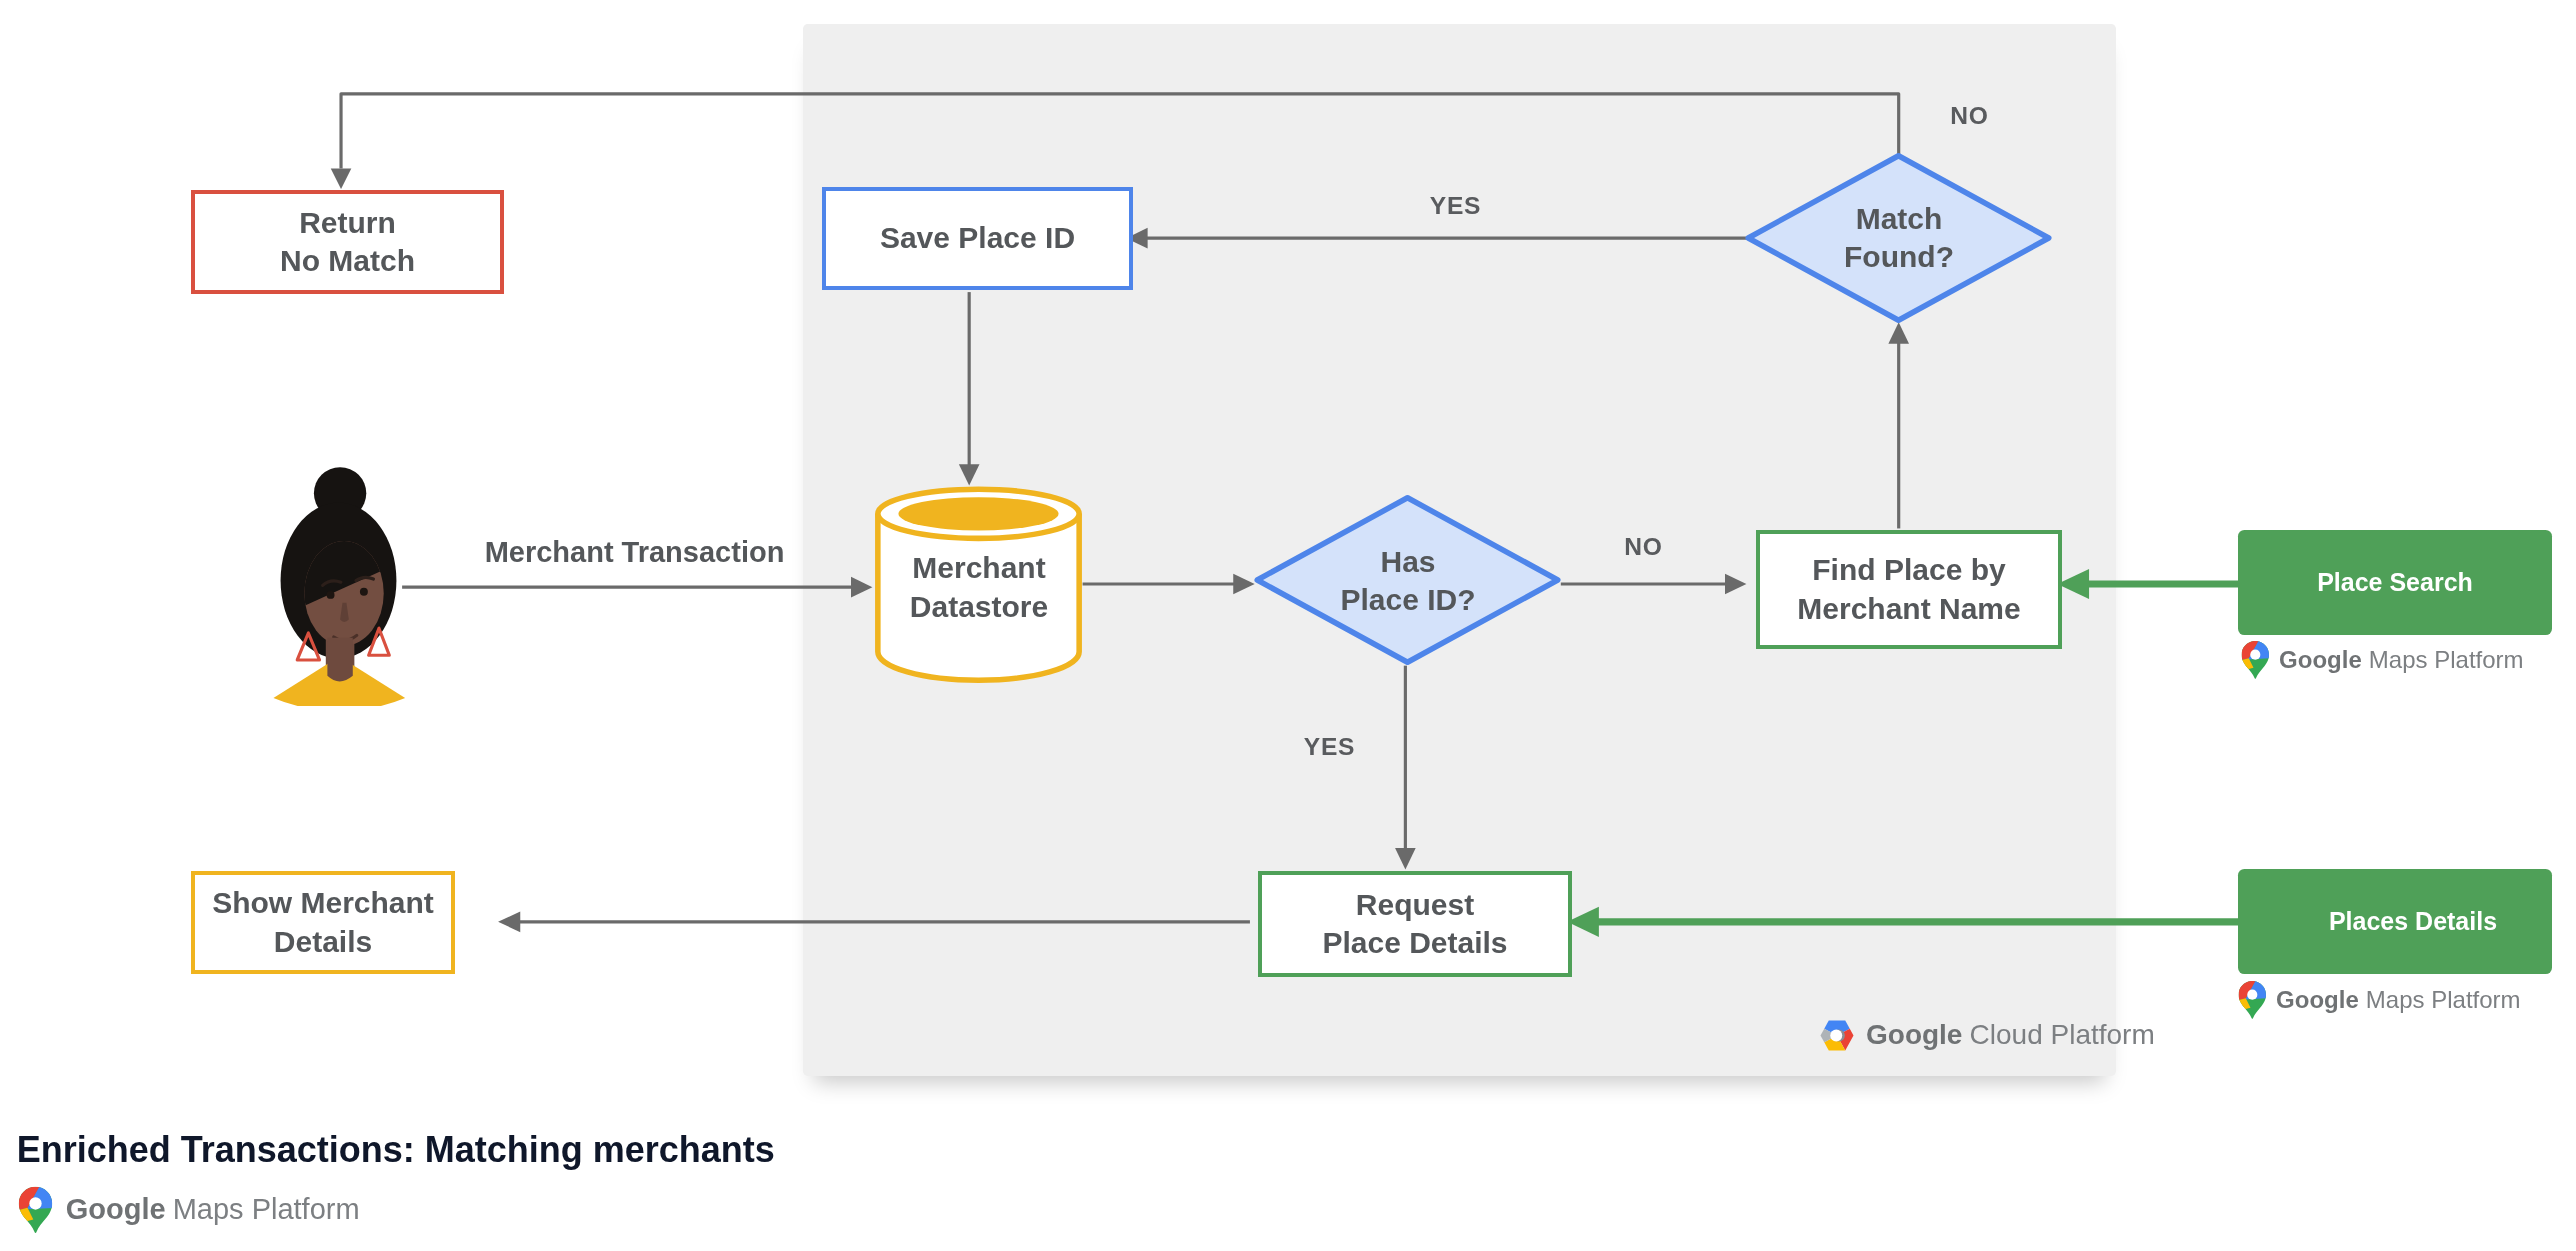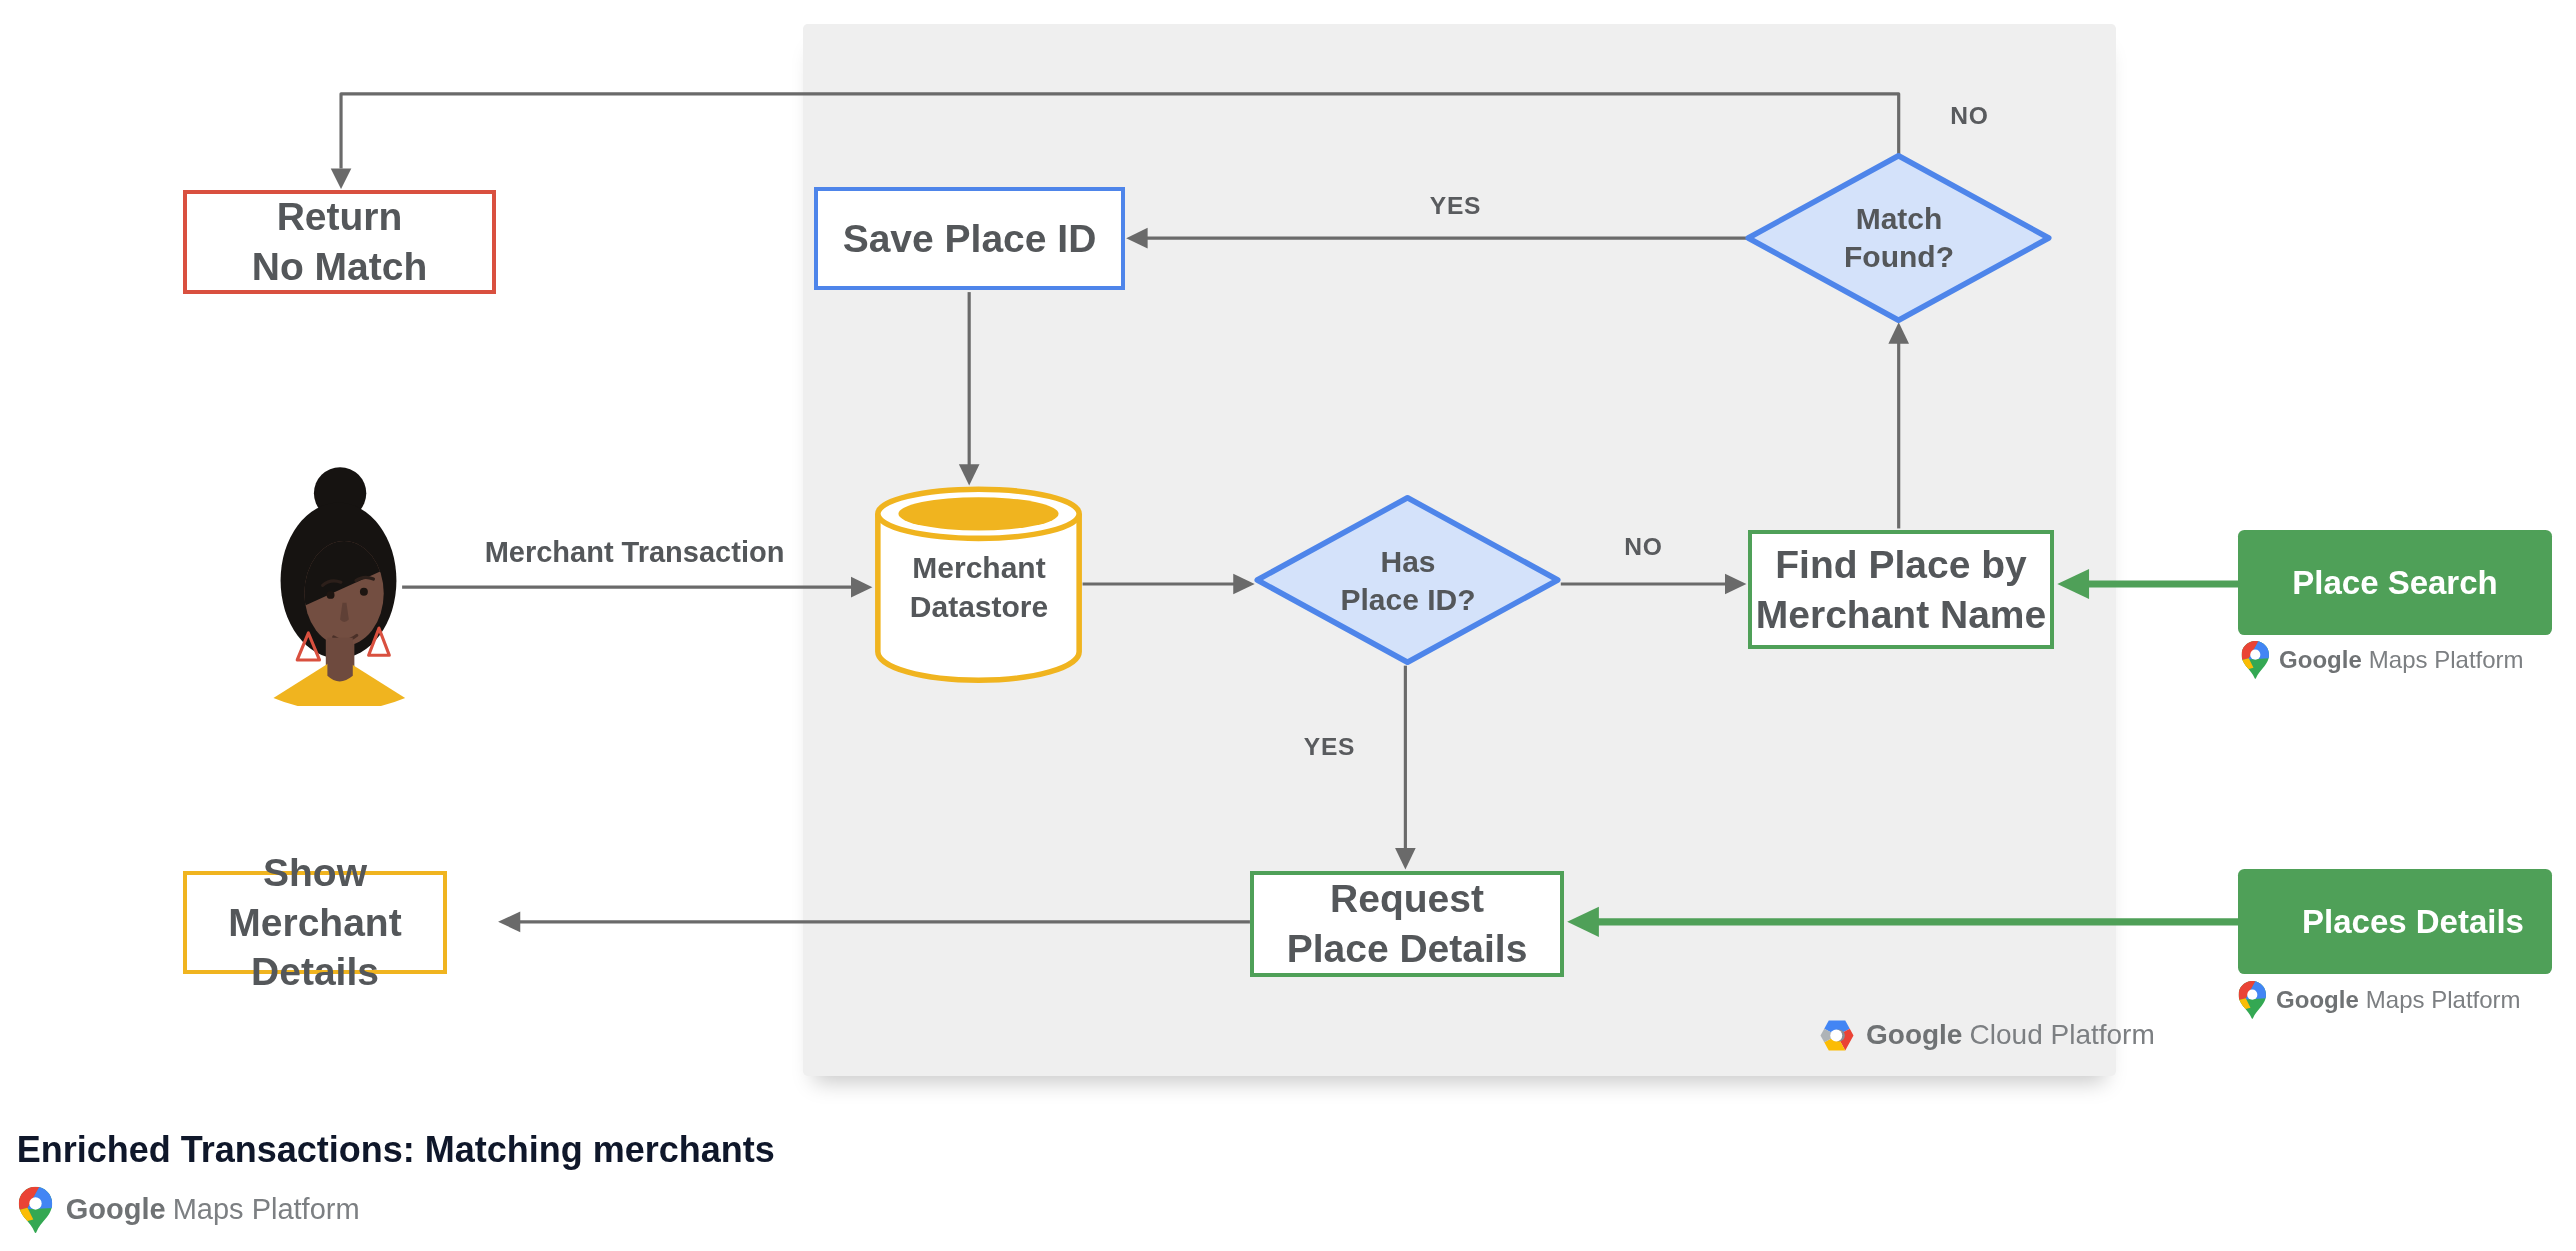--- a/index.html
+++ b/index.html
@@ -23,32 +23,33 @@
     position:absolute;left:803px;top:24px;width:1313px;height:1052px;
     background:var(--panel);border-radius:4.8px;
     box-shadow:0 17.4px 20.6px -11px rgba(0,0,0,.22);
   }
 
   svg.overlay{position:absolute;left:0;top:0;}
 
   .node{
     position:absolute;background:#ffffff;border:4.8px solid var(--line);
     display:flex;align-items:center;justify-content:center;text-align:center;
-    font-weight:bold;font-size:39px;line-height:1.28;color:var(--text);
+    font-weight:bold;font-size:30px;line-height:1.28;color:var(--text);
     white-space:pre-line;
+    margin-left:8px;
   }
   .node.red{border-color:var(--red);}
   .node.blue{border-color:var(--blue);}
   .node.green{border-color:var(--green);}
   .node.yellow{border-color:var(--yellow);}
 
   .green-box{
     position:absolute;background:var(--green);border-radius:6.3px;
     display:flex;align-items:center;justify-content:center;text-align:center;
-    font-weight:bold;font-size:33px;color:#ffffff;white-space:pre-line;
+    font-weight:bold;font-size:25px;color:#ffffff;white-space:pre-line;
   }
 
   .shape-label{
     position:absolute;display:flex;align-items:center;justify-content:center;
     text-align:center;font-weight:bold;font-size:30px;line-height:1.28;
     color:var(--text);white-space:pre-line;pointer-events:none;
   }
 
   .edge-label{
     position:absolute;text-align:center;font-weight:bold;font-size:24.6px;

